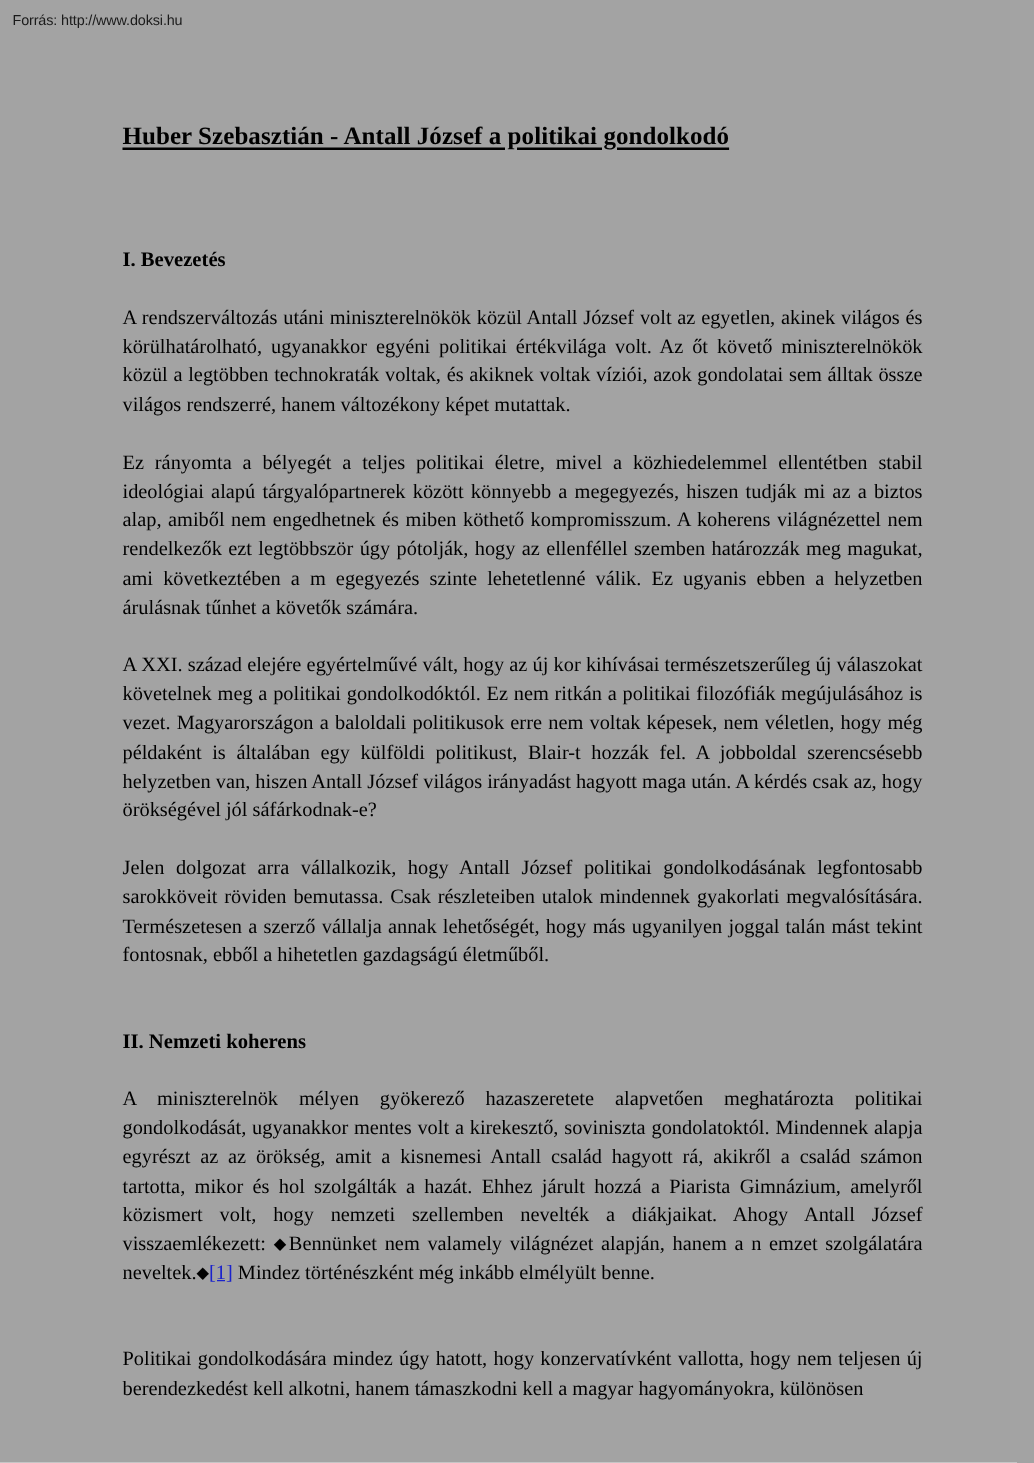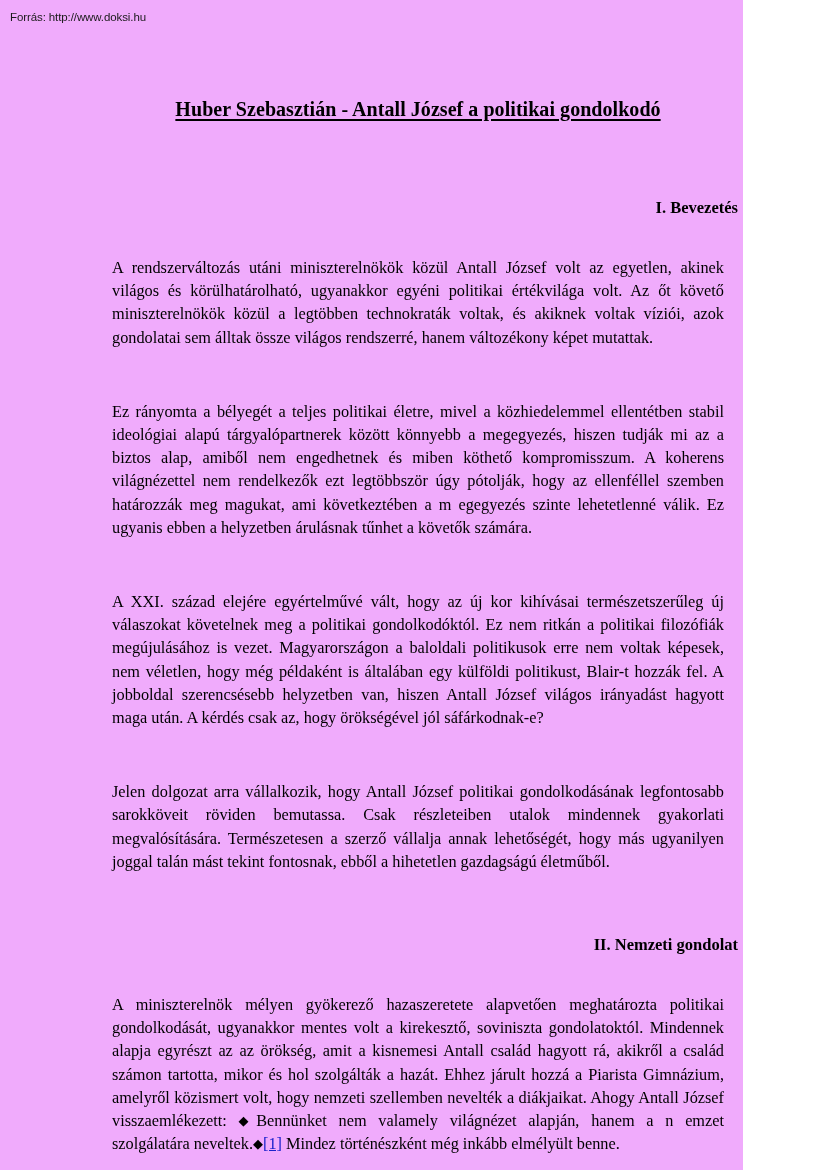--- a/index.html
+++ b/index.html
@@ -13,23 +13,23 @@
     height: 1170px;
     position: relative;
     overflow: hidden;
     font-family: "Liberation Serif", "DejaVu Serif", serif;
     color: #000000;
   }
 
   .page {
     position: absolute;
     inset: 0;
-    width: 743px;
+    width: 827px;
     height: 1170px;
-    background: #f0abfc;
+    background: #a3a3a3;
   }
 
   
   .source-header {
     position: absolute;
     left: 10px;
     top: 10px;
     font-family: "Liberation Sans", "DejaVu Sans", sans-serif;
     font-size: 11.5px;
     line-height: 14px;
@@ -42,44 +42,44 @@
   .doc {
     position: absolute;
     left: 98px;
     top: 96px;
     width: 640px;
   }
 
   .doc-title {
     font-size: 20px;
     font-weight: bold;
-    text-align: center;
+    text-align: left;
     text-decoration: underline;
     text-underline-offset: 3px;
     line-height: 26px;
     margin: 0 0 0 0;
     letter-spacing: 0.05px;
   }
 
   .spacer-after-title { height: 75px; }
 
   h2.section-heading {
     font-size: 16.5px;
     font-weight: bold;
     margin: 0;
     line-height: 22px;
-    text-align: right;
+    text-align: left;
   }
 
   p.body-par {
     font-size: 16.3px;
     line-height: 23.2px;
     text-align: justify;
     text-justify: inter-word;
-    margin: 14px;
+    margin: 0;
     hyphens: none;
   }
 
   .gap-sm { height: 23px; }
   .gap-heading-top { height: 24px; }
   .gap-heading-bottom { height: 23px; }
 
   a.footnote-link {
     color: #1a22cc;
     text-decoration: underline;
@@ -121,21 +121,21 @@
 
     <div class="gap-sm"></div>
 
     <p class="body-par">Jelen dolgozat arra vállalkozik, hogy Antall József politikai gondolkodásának legfontosabb sarokköveit röviden bemutassa. Csak részleteiben utalok mindennek gyakorlati megvalósítására. Természetesen a szerző vállalja annak lehetőségét, hogy más ugyanilyen joggal talán mást tekint fontosnak, ebből a hihetetlen gazdagságú életműből.</p>
 
     <div class="gap-sm"></div>
 
 
     <div class="gap-heading-top"></div>
 
-    <h2 class="section-heading">II. Nemzeti gondolat</h2>
+    <h2 class="section-heading">II. Nemzeti koherens</h2>
 
     <div class="gap-heading-bottom"></div>
 
     <p class="body-par"><span>A miniszterelnök mélyen gyökerező hazaszeretete alapvetően meghatározta politikai gondolkodását, ugyanakkor mentes volt a kirekesztő, soviniszta gondolatoktól. Mindennek alapja egyrészt az az örökség, amit a kisnemesi Antall család hagyott rá, akikről a család számon tartotta, mikor és hol szolgálták a hazát. Ehhez járult hozzá a Piarista Gimnázium, amelyről közismert volt, hogy nemzeti szellemben nevelték a diákjaikat. Ahogy Antall József visszaemlékezett: </span><span class="repl-char">◆</span><span>Bennünket nem valamely világnézet alapján, hanem a n emzet szolgálatára neveltek.</span><span class="repl-char">◆</span><a class="footnote-link" href="#">[1]</a><span> Mindez történészként még inkább elmélyült benne.</span></p>
 
     <div class="gap-sm"></div>
 
 
     <div class="gap-sm"></div>
 

